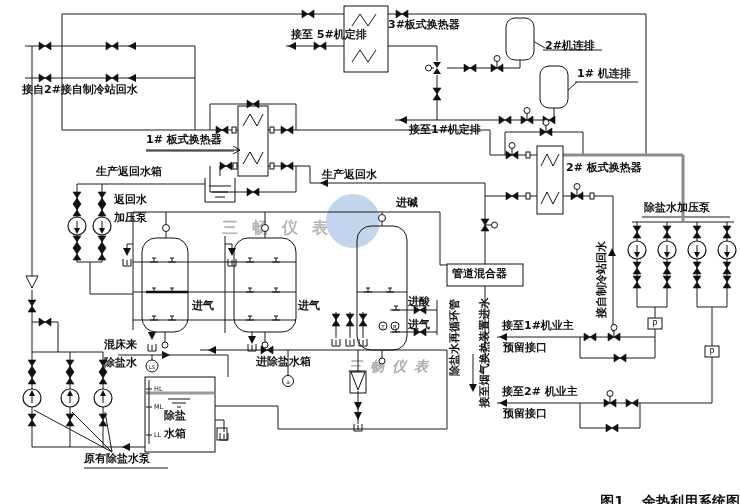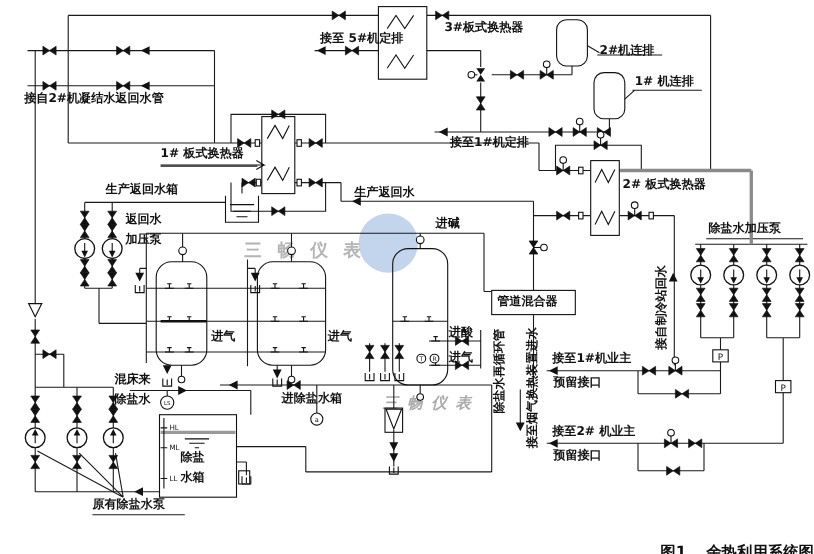--- a/index.html
+++ b/index.html
@@ -342,23 +342,23 @@
       <text x="383" y="328.5" font-size="5.5" text-anchor="middle">T</text>
       <circle cx="395" cy="326" r="4" fill="#fff" stroke="#111"></circle>
       <text x="395" y="328.5" font-size="5.5" text-anchor="middle">R</text>
       <text x="154" y="391" font-size="6.5">HL</text>
       <text x="154" y="409" font-size="6.5">ML</text>
       <text x="154" y="437" font-size="6.5">LL</text>
       <path d="M146,150 L240,150 L233,146 M240,150 L233,154" stroke="#111" fill="none"></path>
     </g>
   </svg>
 
-  <div class="lbl" style="left:22px;top:84px">接自2#机凝结水返回水管</div>
+  <div class="lbl" style="left:22px;top:84px">接自2#接自制冷站回水</div>
   <div class="lbl" style="left:291px;top:29px">接至 5#机定排</div>
-  <div class="lbl" style="left:404px;top:19px">3#板式换热器</div>
+  <div class="lbl" style="left:388px;top:19px">3#板式换热器</div>
   <div class="lbl" style="left:545px;top:40px">2#机连排</div>
   <div class="lbl" style="left:577px;top:68px">1# 机连排</div>
   <div class="lbl" style="left:409px;top:124px">接至1#机定排</div>
   <div class="lbl" style="left:146px;top:134px">1# 板式换热器</div>
   <div class="lbl" style="left:96px;top:166px">生产返回水箱</div>
   <div class="lbl" style="left:322px;top:169px">生产返回水</div>
   <div class="lbl" style="left:114px;top:194px">返回水</div>
   <div class="lbl" style="left:114px;top:212px">加压泵</div>
   <div class="lbl" style="left:396px;top:197px">进碱</div>
   <div class="lbl" style="left:566px;top:162px">2# 板式换热器</div>

